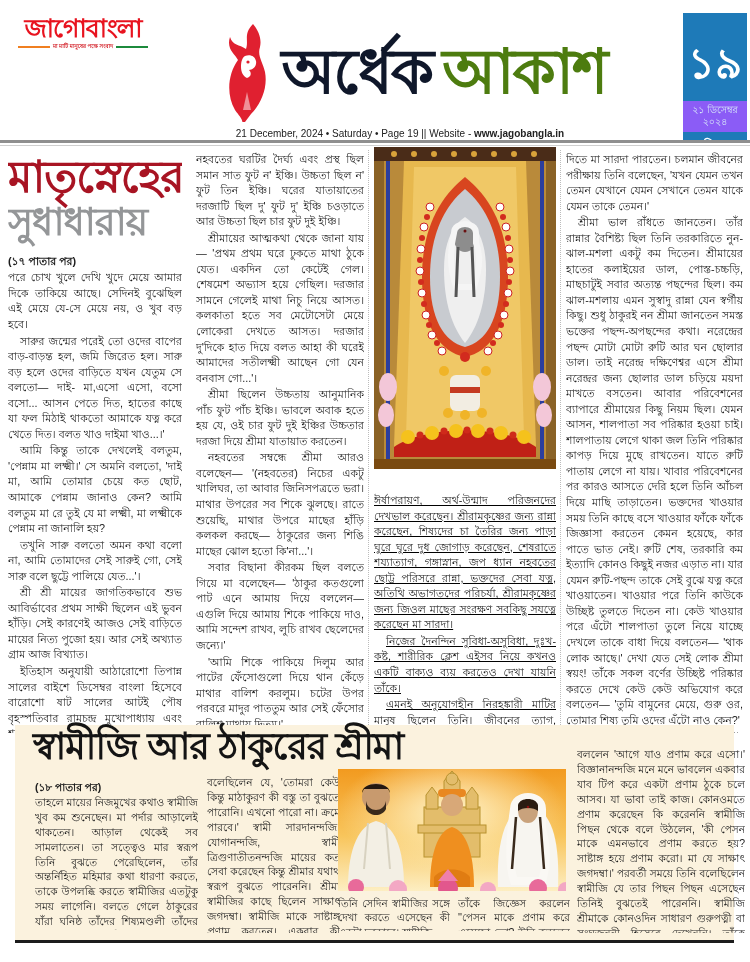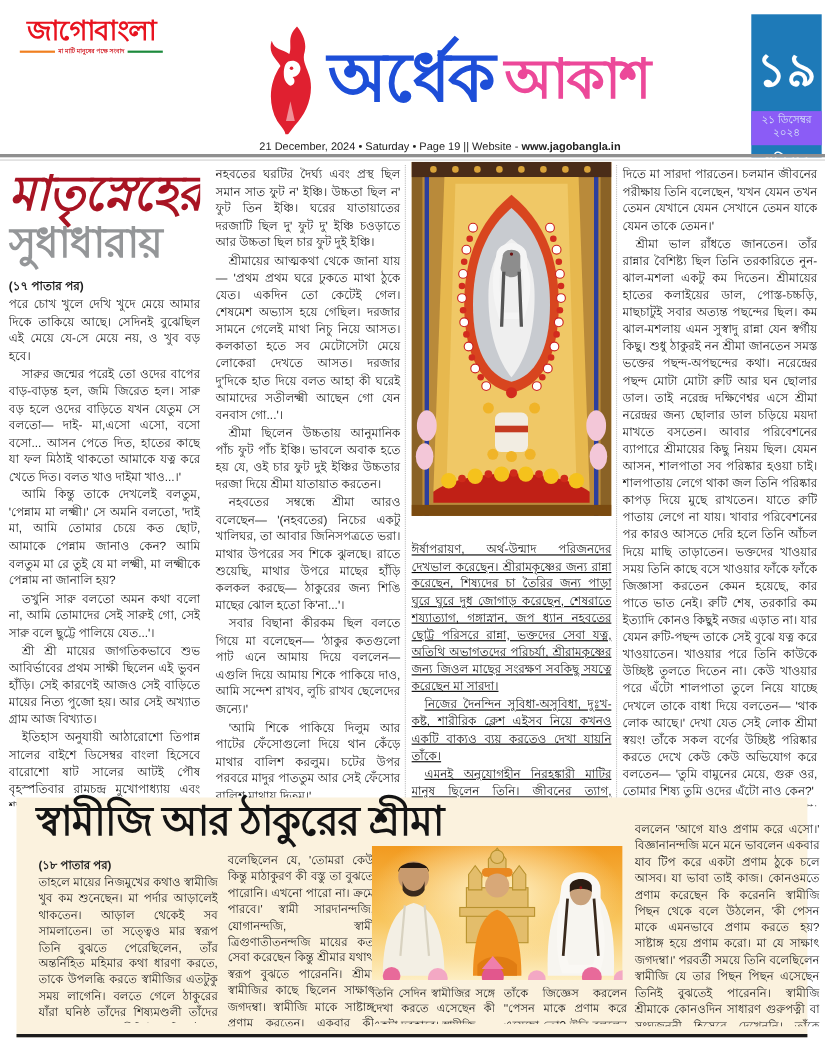--- a/index.html
+++ b/index.html
@@ -8,40 +8,40 @@
   
   .logo{position:absolute;left:18px;top:16px;width:130px;text-align:center;}
   .logo .lt{font-size:25px;font-weight:bold;color:#e8131f;letter-spacing:-1px;line-height:1;}
   .logo .tag{display:flex;align-items:center;gap:3px;justify-content:center;margin-top:2px;}
   .logo .tag .d1{flex:1;height:2px;background:#f07f20;}
   .logo .tag .d2{flex:1;height:2px;background:#1c8a3c;}
   .logo .tag .tx{font-size:5.5px;color:#d21a22;white-space:nowrap;font-weight:bold;}
   .titlewrap{position:absolute;left:180px;top:18px;width:470px;height:108px;
              display:flex;align-items:center;justify-content:center;}
   .titlewrap svg{flex:0 0 auto;margin-right:2px;}
-  .tw1{font-size:62px;font-weight:bold;color:#1d4ed8;line-height:1;letter-spacing:-2px;}
-  .tw2{font-size:50px;font-weight:bold;color:#ec4899;line-height:1;letter-spacing:-2px;margin-left:10px;}
+  .tw1{font-size:62px;font-weight:bold;color:#0f172a;line-height:1;letter-spacing:-2px;}
+  .tw2{font-size:62px;font-weight:bold;color:#4d7c0f;line-height:1;letter-spacing:-2px;margin-left:10px;}
   .dateline{position:absolute;left:120px;top:128px;width:560px;text-align:center;
             font-size:10px;color:#222;}
   .dateline b{font-weight:bold;}
   .datebox{position:absolute;left:683px;top:13px;width:64px;height:130px;background:#1e7ab8;
            text-align:center;color:#fff;}
   .datebox .num{font-size:42px;font-weight:bold;line-height:1;padding-top:30px;height:50px;}
   .datebox .band{background:#8b5cf6;color:#d9ecf9;font-size:9.5px;line-height:1.3;
                  padding:3px 0;margin-top:8px;}
   .datebox .day{font-size:14px;font-weight:bold;padding-top:3px;}
   .rule-main{position:absolute;left:0;top:140px;width:750px;height:3px;background:#8f8f8f;}
   .rule-sub{position:absolute;left:0;top:145px;width:750px;height:1px;background:#cfcfcf;}
   
   .col{position:absolute;overflow:hidden;}
   .bodytext p{margin:0 0 1px 0;font-size:10.8px;line-height:1.44;text-align:justify;color:#1c1c1c;}
   .bodytext p.ind{text-indent:12px;}
   .cont{font-weight:bold;font-size:11px;color:#111;margin:0 0 1px 0;}
   .headline{line-height:1.12;letter-spacing:-1px;}
-  .headline .h1a{display:block;font-size:44px;font-weight:bold;color:#a81423;font-style:italic;}
+  .headline .h1a{display:block;font-size:44px;font-weight:bold;color:#a81423;}
   .headline .h1b{display:block;font-size:38px;font-weight:bold;color:#949698;}
   .vsep{position:absolute;top:150px;height:583px;border-left:1px dotted #bcbcbc;width:0;}
   
   .bottombox{position:absolute;left:15px;top:725px;width:719px;height:215px;
              background:#fbf2de;border-bottom:3px solid #1c1c1c;}
   .bottombox .bhead{position:absolute;left:18px;top:2px;font-size:37px;font-weight:bold;
                     color:#141414;letter-spacing:-1px;line-height:1.1;}
   .bcol{position:absolute;overflow:hidden;}
   .bcol p{margin:0;font-size:10.5px;line-height:1.42;text-align:justify;color:#1d1d1d;}
   .caption{position:absolute;overflow:hidden;}

